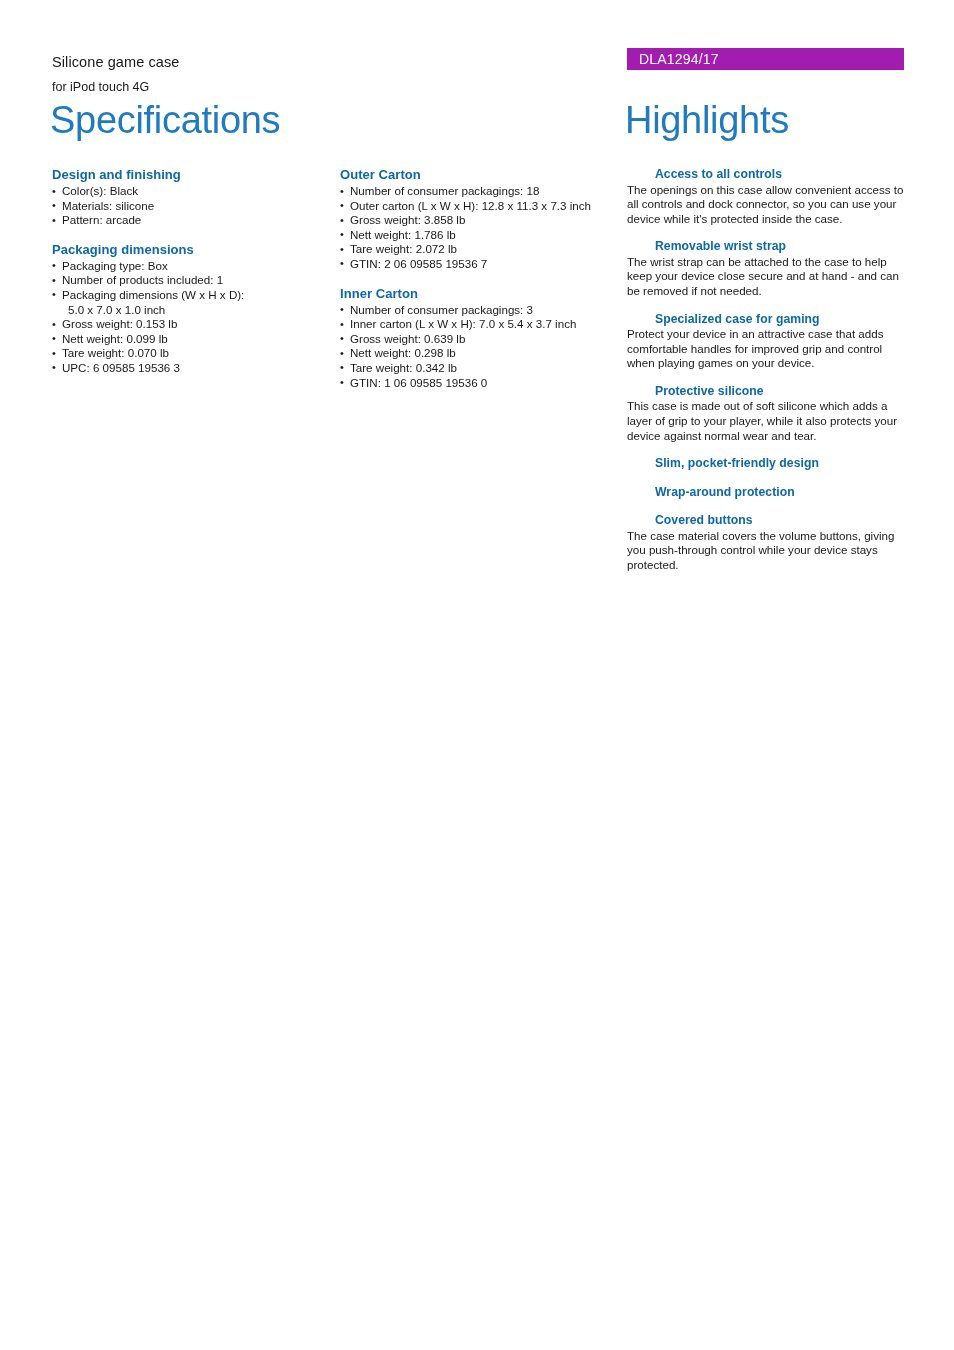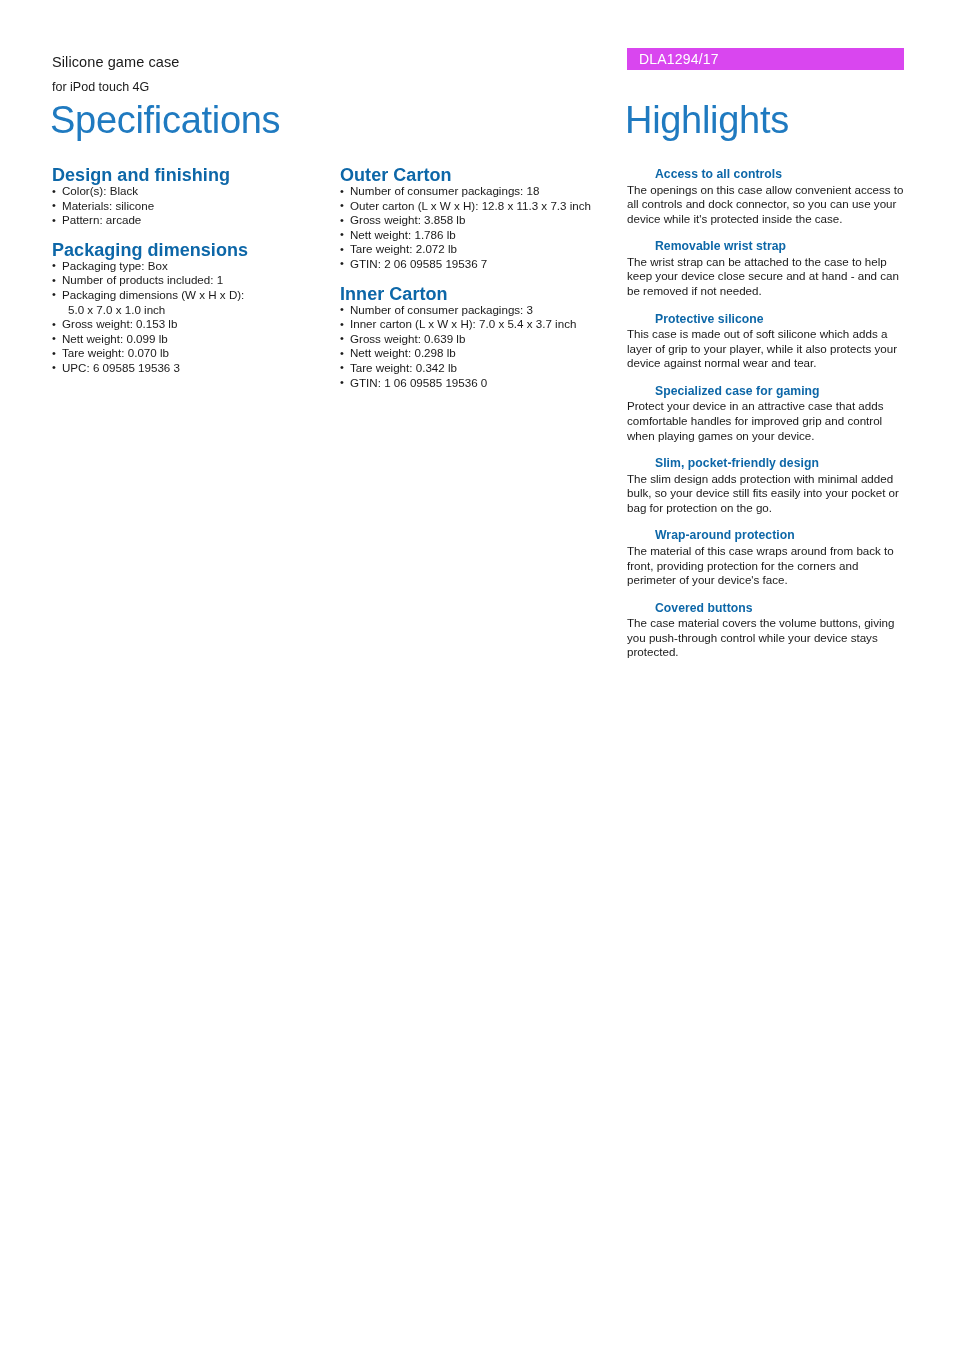--- a/index.html
+++ b/index.html
@@ -44,21 +44,21 @@
     color: #1a1a1a;
     white-space: nowrap;
   }
 
   .code-banner {
     position: absolute;
     left: 627px;
     top: 48px;
     width: 277px;
     height: 22px;
-    background: #d946ef;
+    background: #a21caf;
   }
   .code-banner-text {
     position: absolute;
     left: 12px;
     top: 3px;
     font-size: 14px;
     line-height: 17px;
     color: #ffffff;
     letter-spacing: 0.2px;
     white-space: nowrap;
@@ -82,21 +82,21 @@
     top: 167px;
   }
   #col-spec-1 { left: 52px;  width: 280px; }
   #col-spec-2 { left: 340px; width: 280px; }
   #col-highlights { left: 627px; width: 277px; }
 
   .spec-group { margin-bottom: 14px; }
   .spec-group:last-child { margin-bottom: 0; }
 
   .group-title {
-    font-size: 18px;
+    font-size: 13px;
     line-height: 16px;
     font-weight: bold;
     color: #0d67a8;
     margin-bottom: 1px;
     letter-spacing: 0.05px;
   }
 
   ul.spec-list { list-style: none; }
 
   ul.spec-list li {
@@ -211,34 +211,32 @@
 <div class="col" id="col-highlights">
     <div class="hl-item">
       <div class="hl-title">Access to all controls</div>
       <div class="hl-body">The openings on this case allow convenient access to all controls and dock connector, so you can use your device while it's protected inside the case.</div>
     </div>
     <div class="hl-item">
       <div class="hl-title">Removable wrist strap</div>
       <div class="hl-body">The wrist strap can be attached to the case to help keep your device close secure and at hand - and can be removed if not needed.</div>
     </div>
     <div class="hl-item">
+      <div class="hl-title">Specialized case for gaming</div>
+      <div class="hl-body">Protect your device in an attractive case that adds comfortable handles for improved grip and control when playing games on your device.</div>
+    </div>
+    <div class="hl-item">
       <div class="hl-title">Protective silicone</div>
       <div class="hl-body">This case is made out of soft silicone which adds a layer of grip to your player, while it also protects your device against normal wear and tear.</div>
     </div>
     <div class="hl-item">
-      <div class="hl-title">Specialized case for gaming</div>
-      <div class="hl-body">Protect your device in an attractive case that adds comfortable handles for improved grip and control when playing games on your device.</div>
-    </div>
-    <div class="hl-item">
       <div class="hl-title">Slim, pocket-friendly design</div>
-      <div class="hl-body">The slim design adds protection with minimal added bulk, so your device still fits easily into your pocket or bag for protection on the go.</div>
     </div>
     <div class="hl-item">
       <div class="hl-title">Wrap-around protection</div>
-      <div class="hl-body">The material of this case wraps around from back to front, providing protection for the corners and perimeter of your device's face.</div>
     </div>
     <div class="hl-item">
       <div class="hl-title">Covered buttons</div>
       <div class="hl-body">The case material covers the volume buttons, giving you push-through control while your device stays protected.</div>
     </div>
   </div>
 
 <div id="footer">
 
   

